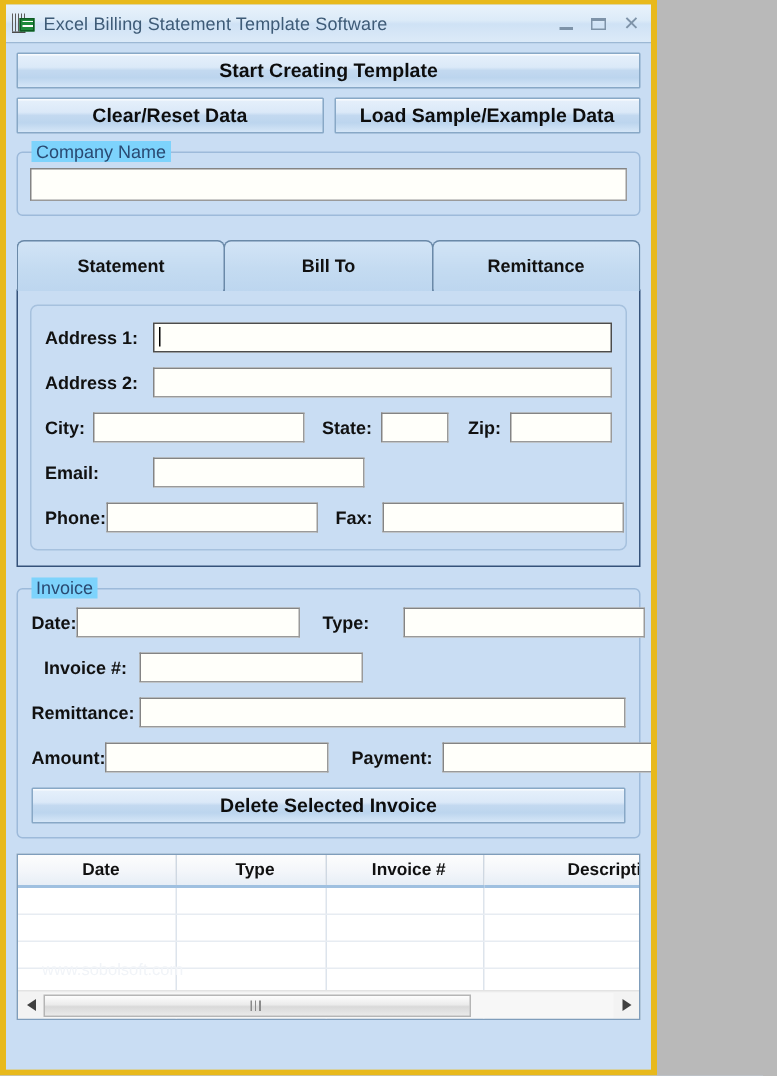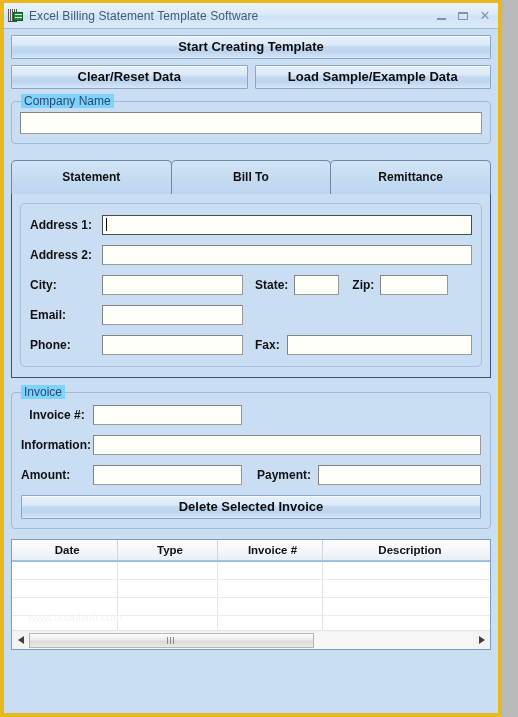--- a/index.html
+++ b/index.html
@@ -5,21 +5,21 @@
   html, body {
     margin: 0;
     padding: 0;
     background: #b9b9b9;
   }
   body {
     font-family: "Liberation Sans", sans-serif;
   }
   #app-window {
     position: relative;
-    width: 502px;
+    width: 438px;
     height: 717px;
     box-sizing: border-box;
     background: #c9ddf3;
     border: 4px solid #e8b91c;
     border-top-width: 3px;
     border-bottom-width: 4px;
     overflow: hidden;
   }
   
   #titlebar {
@@ -386,28 +386,34 @@
             <input class="tf" type="text" style="flex: 1 1 auto; margin-left: 7px;" value="">
           </div>
 
         </div>
       </div>
     </div>
 
     <div class="group" id="invoice-group">
       <span class="grp-title">Invoice</span>
 
+      <div class="frow">
+        <span class="lbl" style="width:72px;">Date:</span>
+        <input class="tf" type="text" style="width: 149px;" value="">
+        <span class="lbl" style="margin-left:15px;">Type:</span>
+        <input class="tf" type="text" style="flex: 1 1 auto; margin-left: 23px;" value="">
+      </div>
 
       <div class="frow">
         <span class="lbl" style="width:72px;text-align:center;">Invoice #:</span>
         <input class="tf" type="text" style="width: 149px;" value="">
       </div>
 
       <div class="frow">
-        <span class="lbl" style="width:72px;">Information:</span>
+        <span class="lbl" style="width:72px;">Remittance:</span>
         <input class="tf" type="text" style="flex: 1 1 auto;" value="">
       </div>
 
       <div class="frow">
         <span class="lbl" style="width:72px;">Amount:</span>
         <input class="tf" type="text" style="width: 149px;" value="">
         <span class="lbl" style="margin-left:15px;">Payment:</span>
         <input class="tf" type="text" style="flex: 1 1 auto; margin-left: 7px;" value="">
       </div>
 

